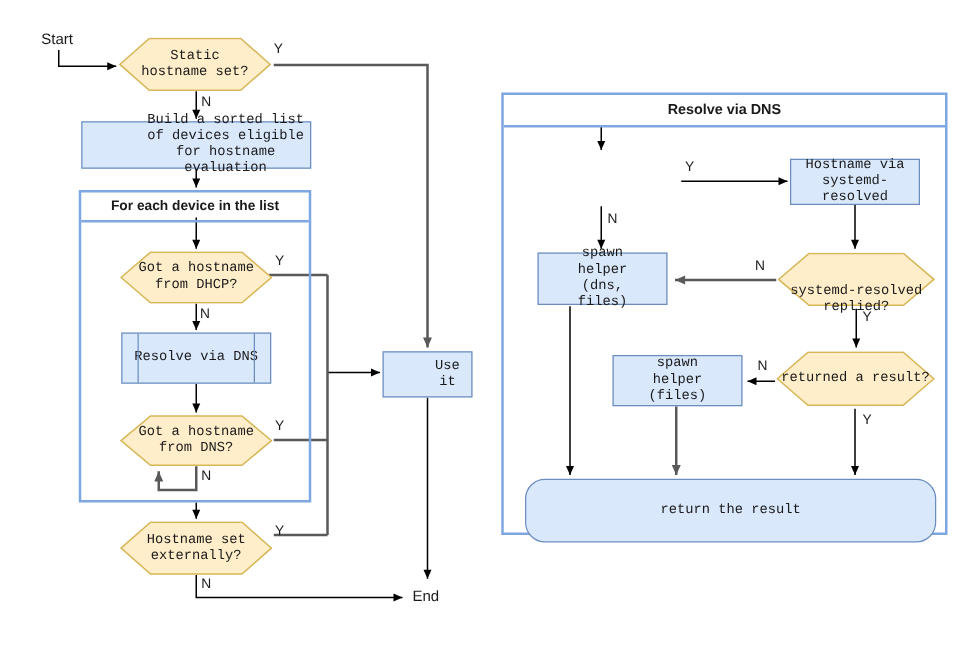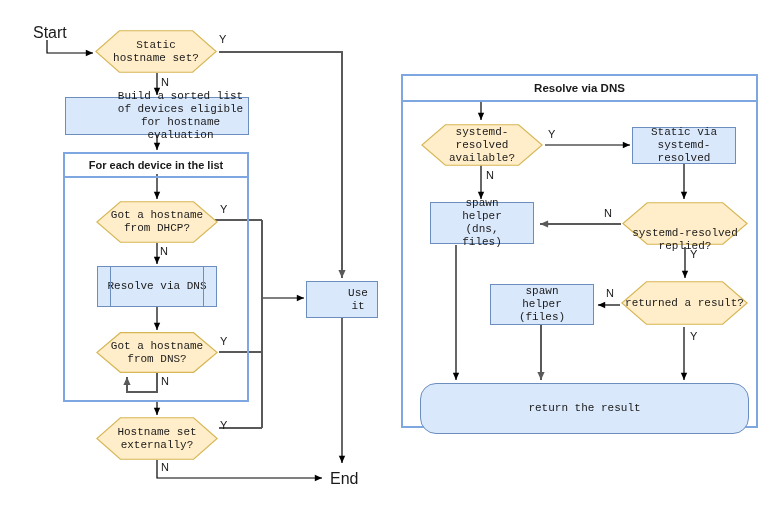--- a/index.html
+++ b/index.html
@@ -23,21 +23,21 @@
   .hex polygon{fill:var(--hex-fill);stroke:var(--hex-stroke);stroke-width:1.2;}
   .hex .txt{position:relative;width:76%;}
   .hex .txt.oneline{width:95%;white-space:nowrap;}
   .narrow{width:78px;}
   .container{position:absolute;border:2px solid var(--container-stroke);box-sizing:border-box;}
   .container-header{position:absolute;left:0;right:0;top:0;display:flex;align-items:center;
         justify-content:center;font-weight:bold;font-size:11px;
         border-bottom:2px solid var(--container-stroke);}
   .subprocess-bar{position:absolute;top:0;bottom:0;width:0;border-left:1px solid var(--rect-stroke);}
   .yn{position:absolute;font-size:11px;}
-  .flow-label{position:absolute;font-size:16px;}
+  .flow-label{position:absolute;font-size:12px;}
 </style>
 </head>
 <body>
 
 <div id="canvas">
 
   <svg id="edges" width="783" height="516">
     <defs>
       <marker id="mb" viewBox="0 0 10 10" refX="9" refY="5" markerWidth="9" markerHeight="8" orient="auto-start-reverse" markerUnits="userSpaceOnUse">
         <path class="mk-dark" d="M0,1 L9,5 L0,9 z"></path>
@@ -119,29 +119,23 @@
     <svg class="shape" viewBox="0 0 100 40" preserveAspectRatio="none">
       <polygon points="20,0.7 80,0.7 99.3,20 80,39.3 20,39.3 0.7,20" vector-effect="non-scaling-stroke"></polygon>
       </svg>
     <span class="txt" style="width:70%;">Hostname set externally?</span>
   </div>
 
   <div class="node rect" style="left:306px;top:281px;width:72px;height:37px;padding-left:32px;">
     <span>Use it</span>
   </div>
 
-  <div class="node hex" style="left:421px;top:124px;width:122px;height:42px;">
-    <svg class="shape" viewBox="0 0 100 40" preserveAspectRatio="none">
-      <polygon points="20,0.7 80,0.7 99.3,20 80,39.3 20,39.3 0.7,20" vector-effect="non-scaling-stroke"></polygon>
-      </svg>
-    <span class="txt" style="width:86%;">systemd-resolved available?</span>
-  </div>
 
   <div class="node rect" style="left:632px;top:127px;width:104px;height:37px;">
-    <span>Static via systemd-resolved</span>
+    <span>Hostname via systemd-resolved</span>
   </div>
 
   <div class="node rect" style="left:430px;top:202px;width:104px;height:42px;">
     <span class="narrow">spawn helper (dns, files)</span>
   </div>
 
   <div class="node hex" style="left:622px;top:202px;width:126px;height:43px;">
     <svg class="shape" viewBox="0 0 100 40" preserveAspectRatio="none">
       <polygon points="20,0.7 80,0.7 99.3,20 80,39.3 20,39.3 0.7,20" vector-effect="non-scaling-stroke"></polygon>
       </svg>

